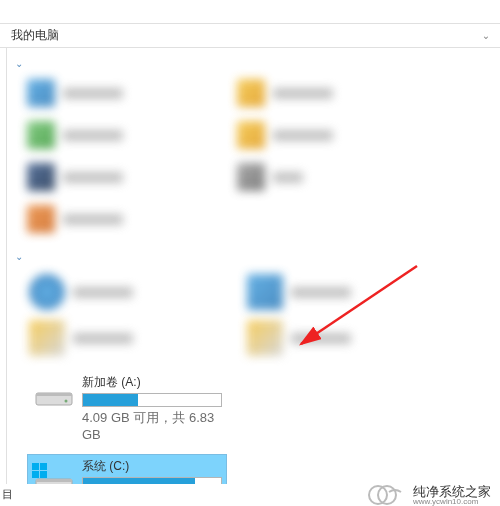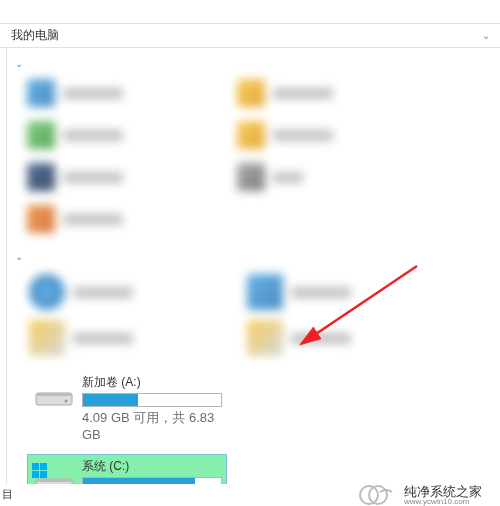--- a/index.html
+++ b/index.html
@@ -102,21 +102,21 @@
     }
     .drive-item {
       width: 200px;
       display: flex;
       align-items: flex-start;
       gap: 6px;
       padding: 3px 4px;
       border: 1px solid transparent;
     }
     .drive-item.selected {
-      background: #86efac;
+      background: #7dd3fc;
       border: 1px solid #7abde3;
     }
     .drive-icon-holder {
       width: 44px;
       height: 40px;
       display: flex;
       align-items: center;
       justify-content: center;
       flex-shrink: 0;
     }
@@ -145,21 +145,21 @@
       font-size: 13px;
       color: #6d6d6d;
     }
     .arrow-annotation {
       position: absolute;
       pointer-events: none;
     }
     .watermark {
       position: absolute;
       bottom: 0;
-      right: 12px;
+      right: 3px;
       height: 22px;
       display: flex;
       align-items: center;
       gap: 6px;
       font-size: 13px;
       color: #333;
       background: rgba(255,255,255,0.9);
       padding: 0 6px;
     }
     .watermark .logo-box {

